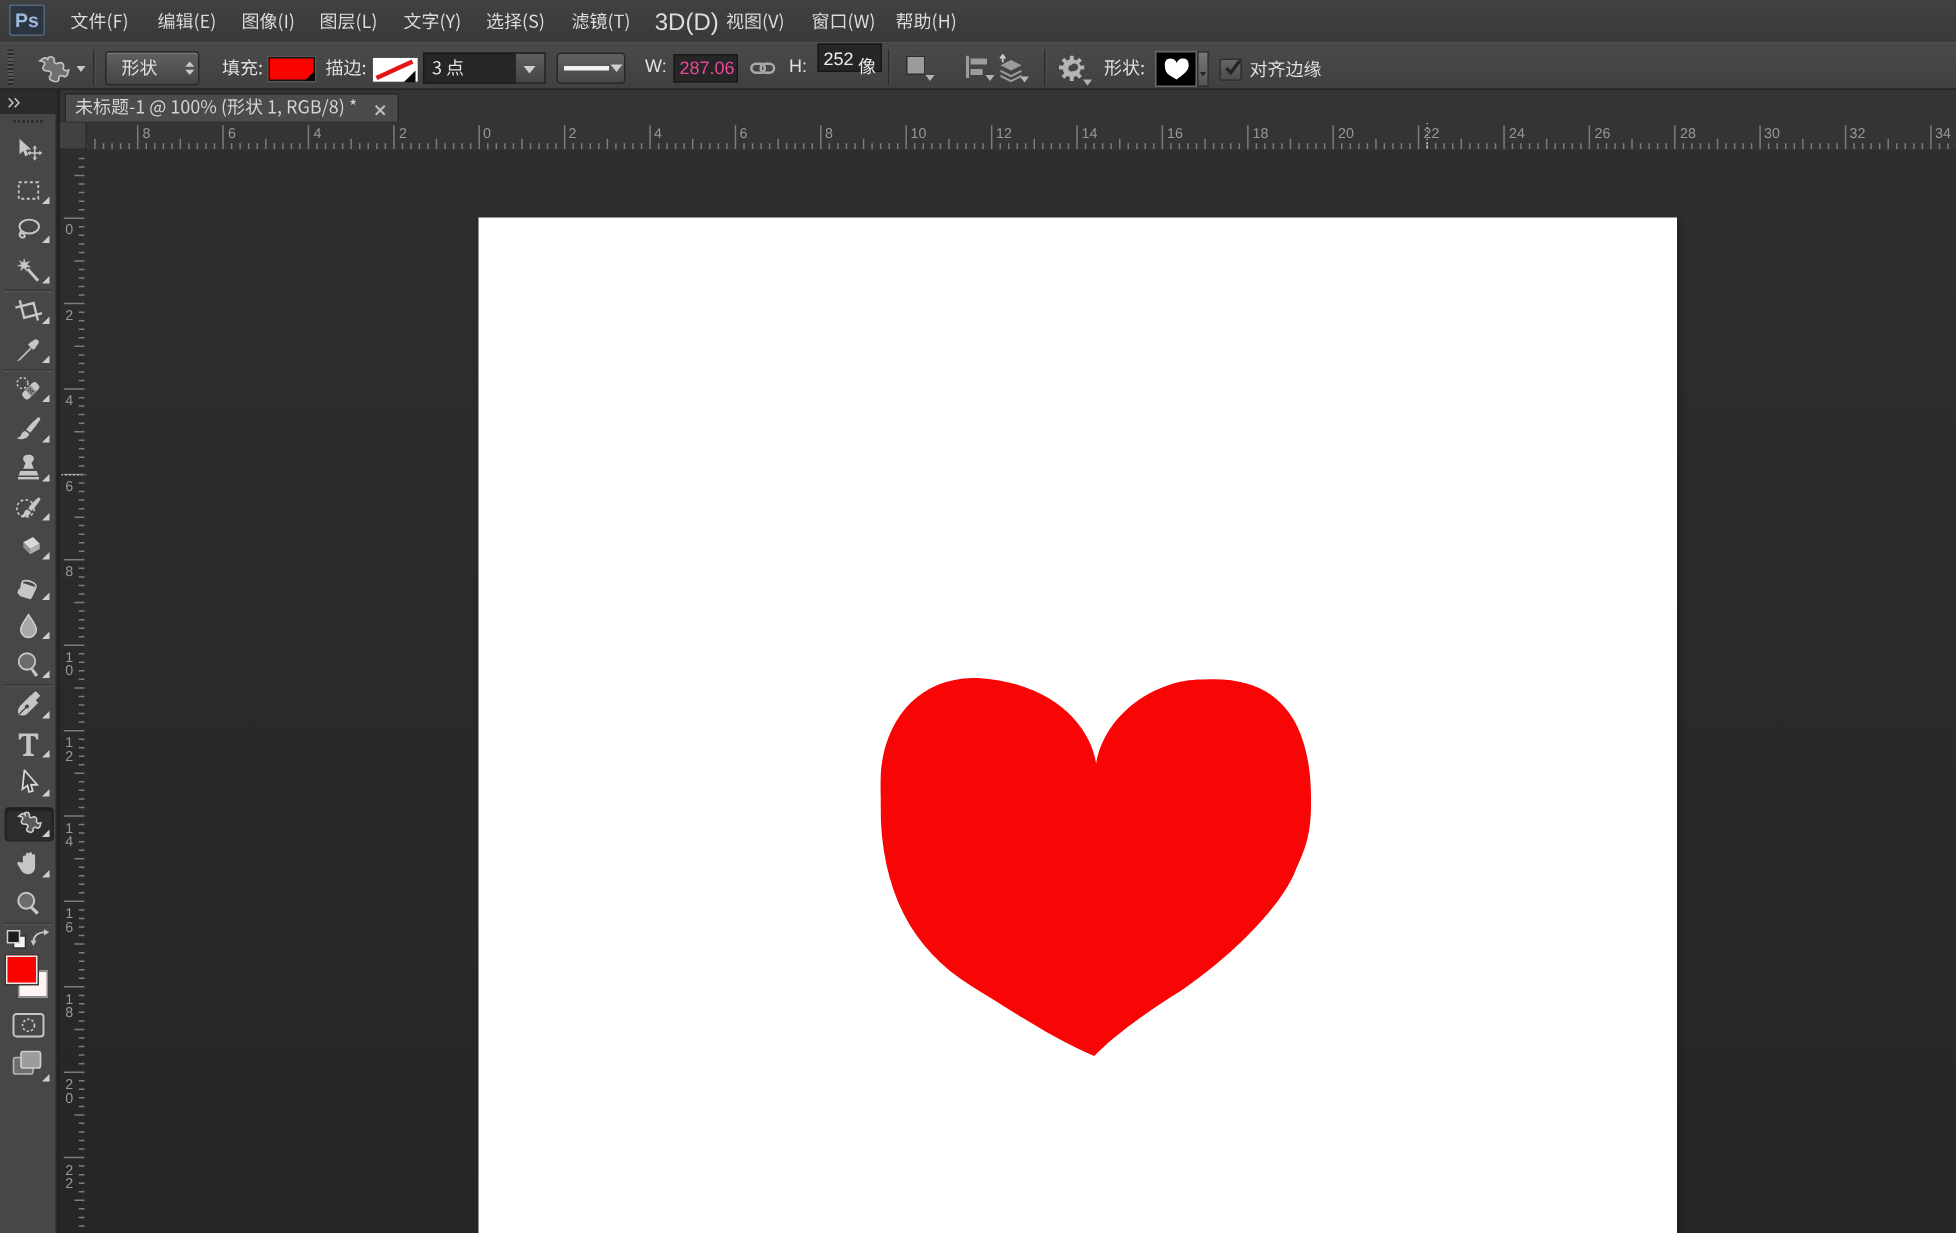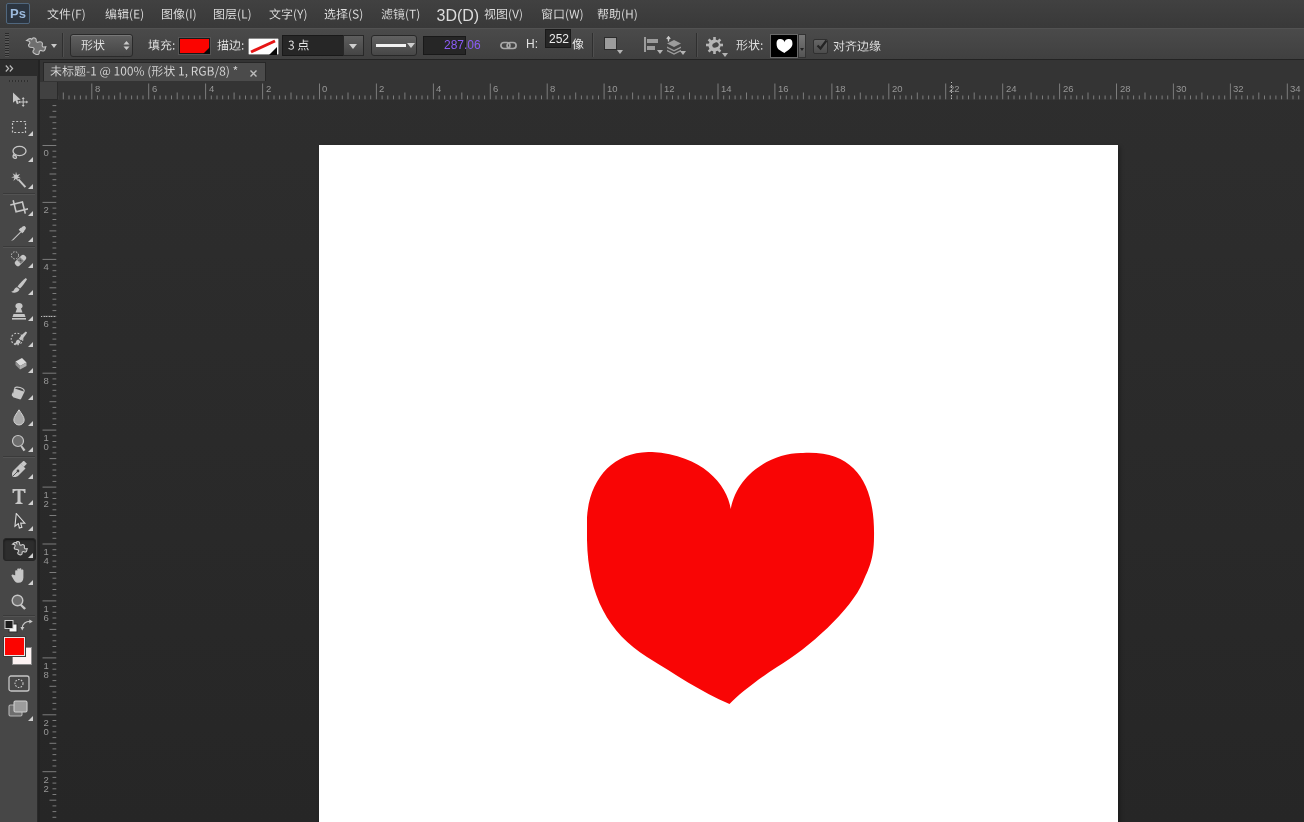--- a/index.html
+++ b/index.html
@@ -70,29 +70,29 @@
 <div class="abs" style="left:282px;top:6px;width:82px;height:21px;background:#262626;border:1px solid #191919"></div>
 <svg style="position:absolute;left:288px;top:9.5px;overflow:visible" width="21" height="15">
         <path d="M3.2 10.7C4.7 10.7 6.0 9.8 6.0 8.2C6.0 7.0 5.2 6.2 4.1 6.0V5.9C5.1 5.6 5.7 4.9 5.7 3.8C5.7 2.4 4.6 1.6 3.1 1.6C2.1 1.6 1.3 2.1 0.7 2.7L1.3 3.3C1.8 2.8 2.4 2.5 3.1 2.5C4.0 2.5 4.6 3.0 4.6 3.9C4.6 4.8 4.0 5.6 2.1 5.6V6.4C4.2 6.4 4.9 7.1 4.9 8.2C4.9 9.2 4.1 9.8 3.1 9.8C2.1 9.8 1.4 9.3 0.9 8.8L0.3 9.5C0.9 10.1 1.8 10.7 3.2 10.7Z M12.2 5.0H18.5V7.1H12.2ZM13.4 9.0C13.6 9.8 13.7 10.8 13.7 11.4L14.6 11.3C14.6 10.7 14.5 9.7 14.3 9.0ZM15.9 9.0C16.3 9.8 16.6 10.8 16.8 11.4L17.6 11.2C17.5 10.6 17.1 9.6 16.7 8.9ZM18.4 8.9C19.0 9.7 19.6 10.8 19.9 11.4L20.8 11.1C20.5 10.4 19.8 9.4 19.2 8.6ZM11.5 8.7C11.1 9.6 10.5 10.6 9.9 11.1L10.7 11.5C11.3 10.9 11.9 9.9 12.3 8.9ZM11.3 4.1V8.0H19.4V4.1H15.7V2.6H20.3V1.8H15.7V0.5H14.8V4.1Z" fill="#e8e8e8"></path>
       </svg>
 <div class="abs" style="left:343px;top:6px;width:21px;height:21px;background:linear-gradient(#5e5e5e,#454545);border:1px solid #282828"></div>
 <div class="abs" style="left:349px;top:15px;width:0;height:0;border-left:4px solid transparent;border-right:4px solid transparent;border-top:5px solid #cfcfcf"></div>
 <div class="abs" style="left:371px;top:6px;width:46px;height:21px;background:linear-gradient(#616161,#474747);border:1px solid #282828;border-radius:3px"></div>
 <div class="abs" style="left:376px;top:15px;width:30px;height:3px;background:#f2f2f2"></div>
 <div class="abs" style="left:407px;top:14px;width:0;height:0;border-left:4px solid transparent;border-right:4px solid transparent;border-top:5px solid #cfcfcf"></div>
 <div class="abs" style="left:430px;top:8px;font-size:12px;color:#e2e2e2">W:</div>
-<div class="abs" style="left:423px;top:7px;width:43px;height:19px;background:#262626;border:1px solid #191919;color:#8b5cf6;font-size:12px;line-height:17px;padding-left:20px">287.06</div>
+<div class="abs" style="left:449px;top:7px;width:43px;height:19px;background:#262626;border:1px solid #191919;color:#ec4899;font-size:12px;line-height:17px;padding-left:3px">287.06</div>
 <svg class="abs" style="left:500px;top:11px" width="17" height="11" viewBox="0 0 17 11">
         <g fill="none" stroke="#a9a9a9" stroke-width="1.7">
           <rect x="0.9" y="2.5" width="9" height="6" rx="3"></rect>
           <rect x="7.1" y="2.5" width="9" height="6" rx="3"></rect>
         </g>
       </svg>
 <div class="abs" style="left:526px;top:8px;font-size:12px;color:#e2e2e2">H:</div>
-<div class="abs" style="left:545px;top:0;width:26px;height:19px;background:#262626;border:1px solid #191919;overflow:hidden">
+<div class="abs" style="left:545px;top:0;width:43px;height:19px;background:#262626;border:1px solid #191919;overflow:hidden">
         <span style="position:absolute;left:3px;top:1px;font-size:12px;color:#ececec;line-height:16px;white-space:nowrap">252 </span>
       </div>
 <div class="abs" style="left:545px;top:7px;width:39px;height:19px;overflow:hidden">
         <svg style="position:absolute;left:27px;top:2px;overflow:visible" width="26" height="15">
           <path d="M5.8 2.0H8.0C7.8 2.4 7.5 2.7 7.3 3.0H5.0C5.3 2.7 5.6 2.4 5.8 2.0ZM5.8 0.5C5.3 1.5 4.4 2.8 3.1 3.7C3.3 3.8 3.5 4.1 3.7 4.3C3.9 4.1 4.1 3.9 4.3 3.8V5.6H6.2C5.6 6.1 4.7 6.6 3.4 7.0C3.6 7.2 3.9 7.4 4.0 7.6C5.0 7.2 5.8 6.8 6.4 6.4C6.6 6.5 6.8 6.7 6.9 6.9C6.1 7.7 4.6 8.4 3.4 8.7C3.6 8.9 3.8 9.2 3.9 9.3C5.0 9.0 6.4 8.2 7.2 7.4C7.4 7.7 7.5 7.9 7.5 8.1C6.6 9.1 4.8 10.0 3.3 10.4C3.5 10.6 3.7 10.9 3.9 11.1C5.2 10.6 6.7 9.8 7.7 8.9C7.8 9.6 7.7 10.3 7.4 10.5C7.2 10.7 7.1 10.8 6.8 10.8C6.6 10.8 6.3 10.7 6.0 10.7C6.2 10.9 6.2 11.3 6.3 11.5C6.5 11.5 6.8 11.5 7.0 11.5C7.4 11.5 7.7 11.4 8.0 11.1C8.6 10.6 8.7 9.3 8.3 8.1L8.9 7.8C9.3 9.1 10.1 10.2 11.1 10.8C11.2 10.6 11.4 10.3 11.6 10.2C10.7 9.6 10.0 8.6 9.6 7.5C10.0 7.2 10.5 6.9 10.9 6.7L10.3 6.1C9.7 6.5 8.9 7.1 8.1 7.4C7.8 6.9 7.5 6.3 6.9 5.9L7.2 5.6H10.8V3.0H8.2C8.6 2.6 8.9 2.1 9.2 1.7L8.7 1.3L8.5 1.3H6.3L6.7 0.6ZM5.1 3.7H7.2C7.2 4.1 7.1 4.5 6.8 4.9H5.1ZM8.0 3.7H9.9V4.9H7.6C7.9 4.5 8.0 4.1 8.0 3.7ZM3.1 0.5C2.5 2.3 1.5 4.1 0.3 5.3C0.5 5.5 0.8 6.0 0.9 6.2C1.2 5.8 1.6 5.4 1.9 4.9V11.5H2.8V3.5C3.2 2.6 3.7 1.7 4.0 0.8Z M19.6 9.5C20.7 10.0 21.9 10.8 22.6 11.3L23.3 10.8C22.6 10.2 21.3 9.5 20.3 9.0ZM15.5 9.0C14.8 9.7 13.6 10.3 12.6 10.7C12.8 10.9 13.1 11.2 13.2 11.4C14.3 10.9 15.5 10.1 16.3 9.3ZM14.3 7.0C14.5 6.9 14.9 6.9 17.3 6.8C16.2 7.2 15.2 7.6 14.8 7.7C14.1 8.0 13.6 8.1 13.2 8.1C13.2 8.4 13.4 8.8 13.4 8.9C13.7 8.8 14.2 8.8 17.7 8.6V10.5C17.7 10.6 17.7 10.6 17.5 10.7C17.3 10.7 16.7 10.7 15.9 10.6C16.1 10.9 16.2 11.2 16.3 11.5C17.1 11.5 17.7 11.5 18.1 11.3C18.5 11.2 18.6 11.0 18.6 10.5V8.5L21.6 8.4C21.9 8.6 22.2 8.9 22.4 9.1L23.1 8.7C22.6 8.1 21.6 7.3 20.7 6.8L20.1 7.2C20.3 7.4 20.6 7.6 20.9 7.8L15.9 8.0C17.6 7.5 19.3 6.8 20.9 5.9L20.3 5.3C19.8 5.6 19.3 5.8 18.8 6.1L16.0 6.2C16.7 5.9 17.3 5.6 17.9 5.2L17.7 5.0H23.4V4.3H18.4V3.5H22.1V2.8H18.4V2.1H22.8V1.4H18.4V0.5H17.5V1.4H13.3V2.1H17.5V2.8H13.9V3.5H17.5V4.3H12.6V5.0H16.9C16.1 5.5 15.2 5.9 14.9 6.0C14.6 6.2 14.3 6.2 14.1 6.3C14.2 6.5 14.3 6.9 14.3 7.0Z" fill="#ececec"></path>
         </svg>
       </div>
 <div class="abs" style="left:592px;top:4px;width:1px;height:24px;background:#2f2f2f;box-shadow:1px 0 0 #4f4f4f"></div>
 <div class="abs" style="left:604px;top:8px;width:13px;height:13px;background:#9c9c9c;border:1px solid #2c2c2c"></div>
 <div class="abs" style="left:617px;top:21px;width:0;height:0;border-left:3.5px solid transparent;border-right:3.5px solid transparent;border-top:4px solid #b4b4b4"></div>

